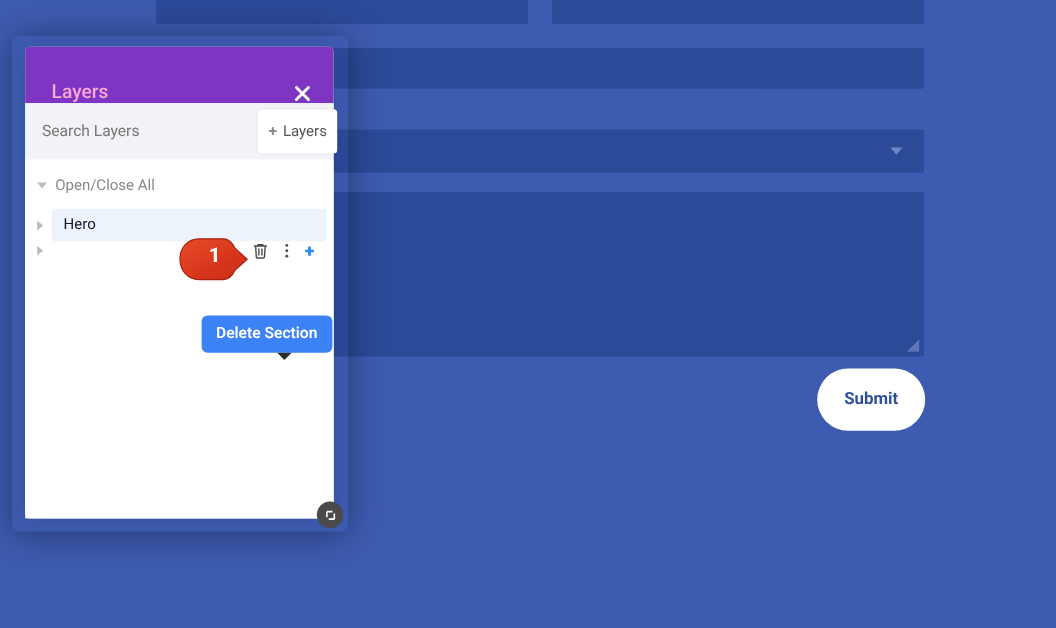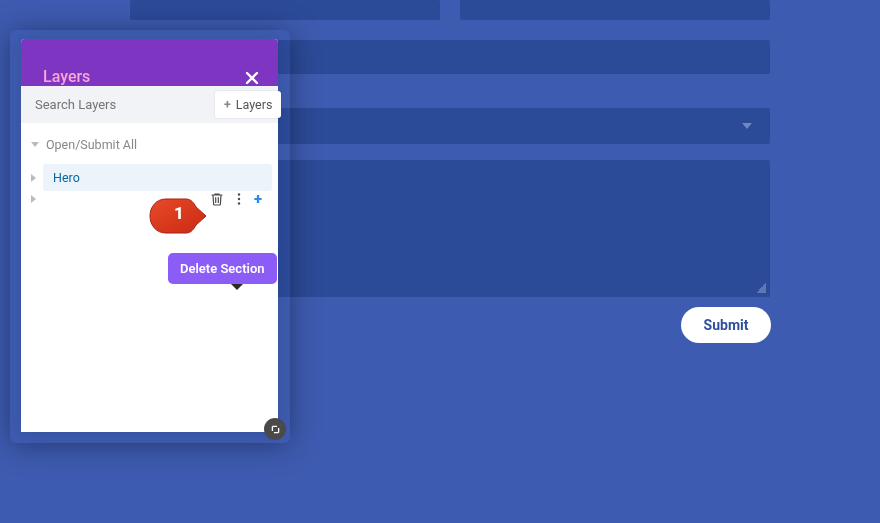--- a/index.html
+++ b/index.html
@@ -7,50 +7,50 @@
 
     
     .bg-field { position: absolute; background: #2b4a98; border-radius: 2px; }
     .bg-field.top1 { top: 0; left: 130px; width: 310px; height: 20px; }
     .bg-field.top2 { top: 0; left: 460px; width: 310px; height: 20px; }
     .bg-field.row2 { top: 40px; left: 130px; width: 640px; height: 34px; }
     .bg-select { top: 108px; left: 130px; width: 640px; height: 36px; color: #fff; font-size: 14px; padding: 9px 12px; position: absolute; background: #2b4a98; border-radius: 2px; display: flex; align-items: center; justify-content: space-between; }
     .bg-select .caret { width: 0; height: 0; border-left: 5px solid transparent; border-right: 5px solid transparent; border-top: 6px solid #6f86c3; margin-right: 6px; }
     .bg-textarea { top: 160px; left: 130px; width: 640px; height: 137px; position: absolute; background: #2b4a98; border-radius: 2px; }
     .bg-textarea::after { content: ""; position: absolute; right: 4px; bottom: 4px; width: 10px; height: 10px; background: linear-gradient(135deg, transparent 50%, #5e76b8 50%); }
-    .submit-btn { position: absolute; top: 307px; left: 681px; width: 90px; height: 36px; background: #fff; border-radius: 30px; color: #2e4e9e; font-weight: 700; font-size: 14px; display: flex; align-items: center; justify-content: center; cursor: pointer; }
+    .submit-btn { position: absolute; top: 307px; left: 681px; width: 90px; height: 52px; background: #fff; border-radius: 30px; color: #2e4e9e; font-weight: 700; font-size: 14px; display: flex; align-items: center; justify-content: center; cursor: pointer; }
 
     
     .panel-glow { position: absolute; top: 30px; left: 10px; width: 280px; height: 413px; box-shadow: 0 2px 30px rgba(0,0,0,0.35); border-radius: 6px; pointer-events: none;}
     .panel { position: absolute; top: 39px; left: 21px; width: 257px; height: 393px; background: #fff; border-radius: 4px; overflow: visible; display: flex; flex-direction: column; box-shadow: 0 2px 18px rgba(0,0,0,0.12); }
     .panel-header { background: #7e35c1; color: #f9a8d4; height: 47px; display: flex; align-items: flex-end; justify-content: space-between; padding: 0 18px 0 22px; border-radius: 4px 4px 0 0; }
     .panel-header-title { font-size: 16px; font-weight: 500; }
     .close-icon { width: 16px; height: 16px; cursor: pointer; color:#fff; }
     .close-icon svg { width:100%; height:100%; display:block; }
 
-    .search-row { display: flex; align-items: stretch; background: #f1f3f6; height: 37px; }
+    .search-row { display: flex; align-items: stretch; background: #f1f3f6; height: 47px; }
     .search-input { flex: 1; border: none; background: transparent; padding: 0 14px; font-size: 13px; color: #999; outline: none; }
     .filter-btn { display: flex; align-items: center; gap: 5px; background: #fff; margin: 5px 6px 5px 0; padding: 0 9px; border-radius: 3px; font-size: 12.5px; color: #555; cursor: pointer; box-shadow: 0 0 0 1px rgba(0,0,0,0.04); }
     .filter-btn .plus { color: #888; font-weight: 700; }
 
     .panel-body { flex: 1; padding: 10px 6px; background: #fff; position: relative; }
     .openclose { display: flex; align-items: center; gap: 7px; padding: 4px 4px 10px 4px; font-size: 12.5px; color: #888; cursor: pointer; }
     .openclose .tri { width: 0; height: 0; border-left: 4px solid transparent; border-right: 4px solid transparent; border-top: 5px solid #bbb; }
 
     .layer-row { display: flex; align-items: center; gap: 7px; padding: 2px 0; }
     .layer-row .tri { width: 0; height: 0; border-top: 4px solid transparent; border-bottom: 4px solid transparent; border-left: 5px solid #bbb; margin-left: 4px; cursor: pointer; }
-    .layer-pill { flex: 1; background: #edf3fb; border-radius: 3px; font-size: 12.5px; color: #0369a1; padding: 6px 10px; cursor: pointer; }
+    .layer-pill { flex: 1; background: #edf3fb; border-radius: 3px; font-size: 12.5px; color: #0f172a; padding: 6px 10px; cursor: pointer; }
     .layer-row.selected .layer-pill { position: relative; }
 
     .row-actions { position: absolute; right: 10px; display: flex; align-items: center; gap: 8px; }
     .action-icon { width: 14px; height: 14px; cursor: pointer; color: #4a4a4a; display:flex; align-items:center; justify-content:center; }
     .action-icon svg { width:14px; height:14px; display:block; }
     .add-icon { color: #2b8cf0; font-weight: 900; font-size: 15px; cursor: pointer; }
 
-    .tooltip { position: absolute; background: #8b5cf6; color: #fff; font-size: 13px; font-weight: 600; padding: 8px 12px; border-radius: 5px; top: 130px; left: 147px; white-space: nowrap; z-index: 20; }
+    .tooltip { position: absolute; background: #3b82f6; color: #fff; font-size: 13px; font-weight: 600; padding: 8px 12px; border-radius: 5px; top: 130px; left: 147px; white-space: nowrap; z-index: 20; }
     .tooltip::after { content: ""; position: absolute; top: 100%; left: 58%; border: 6px solid transparent; border-top-color: #2b2b2b; }
 
     .callout { position: absolute; top: 195px; left: 146px; z-index: 25; width: 62px; height: 42px; }
     .callout svg { width: 100%; height: 100%; }
     .callout-num { position: absolute; top: 8px; left: 28px; color: #fff; font-weight: 800; font-size: 17px; }
 
     .resize-handle { position: absolute; bottom: -8px; right: -8px; width: 22px; height: 22px; background: #4a4a4a; border-radius: 50%; display: flex; align-items: center; justify-content: center; cursor: nwse-resize; color: #fff; }
     .resize-handle svg { width: 11px; height: 11px; }
   </style>
 </head>
@@ -84,21 +84,21 @@
     <input class="search-input" placeholder="Search Layers" style="">
     <div class="filter-btn">
       <span class="plus">+</span>
       <span>Layers</span>
     </div>
   </div>
 
   <div class="panel-body">
     <div class="openclose">
       <span class="tri"></span>
-      <span>Open/Submit All</span>
+      <span>Open/Close All</span>
     </div>
 
     <div class="layer-row">
       <span class="tri"></span>
       <div class="layer-pill">
         <span>Hero</span>
       </div>
     </div>
 
     <div class="layer-row selected" style="position:relative;">

